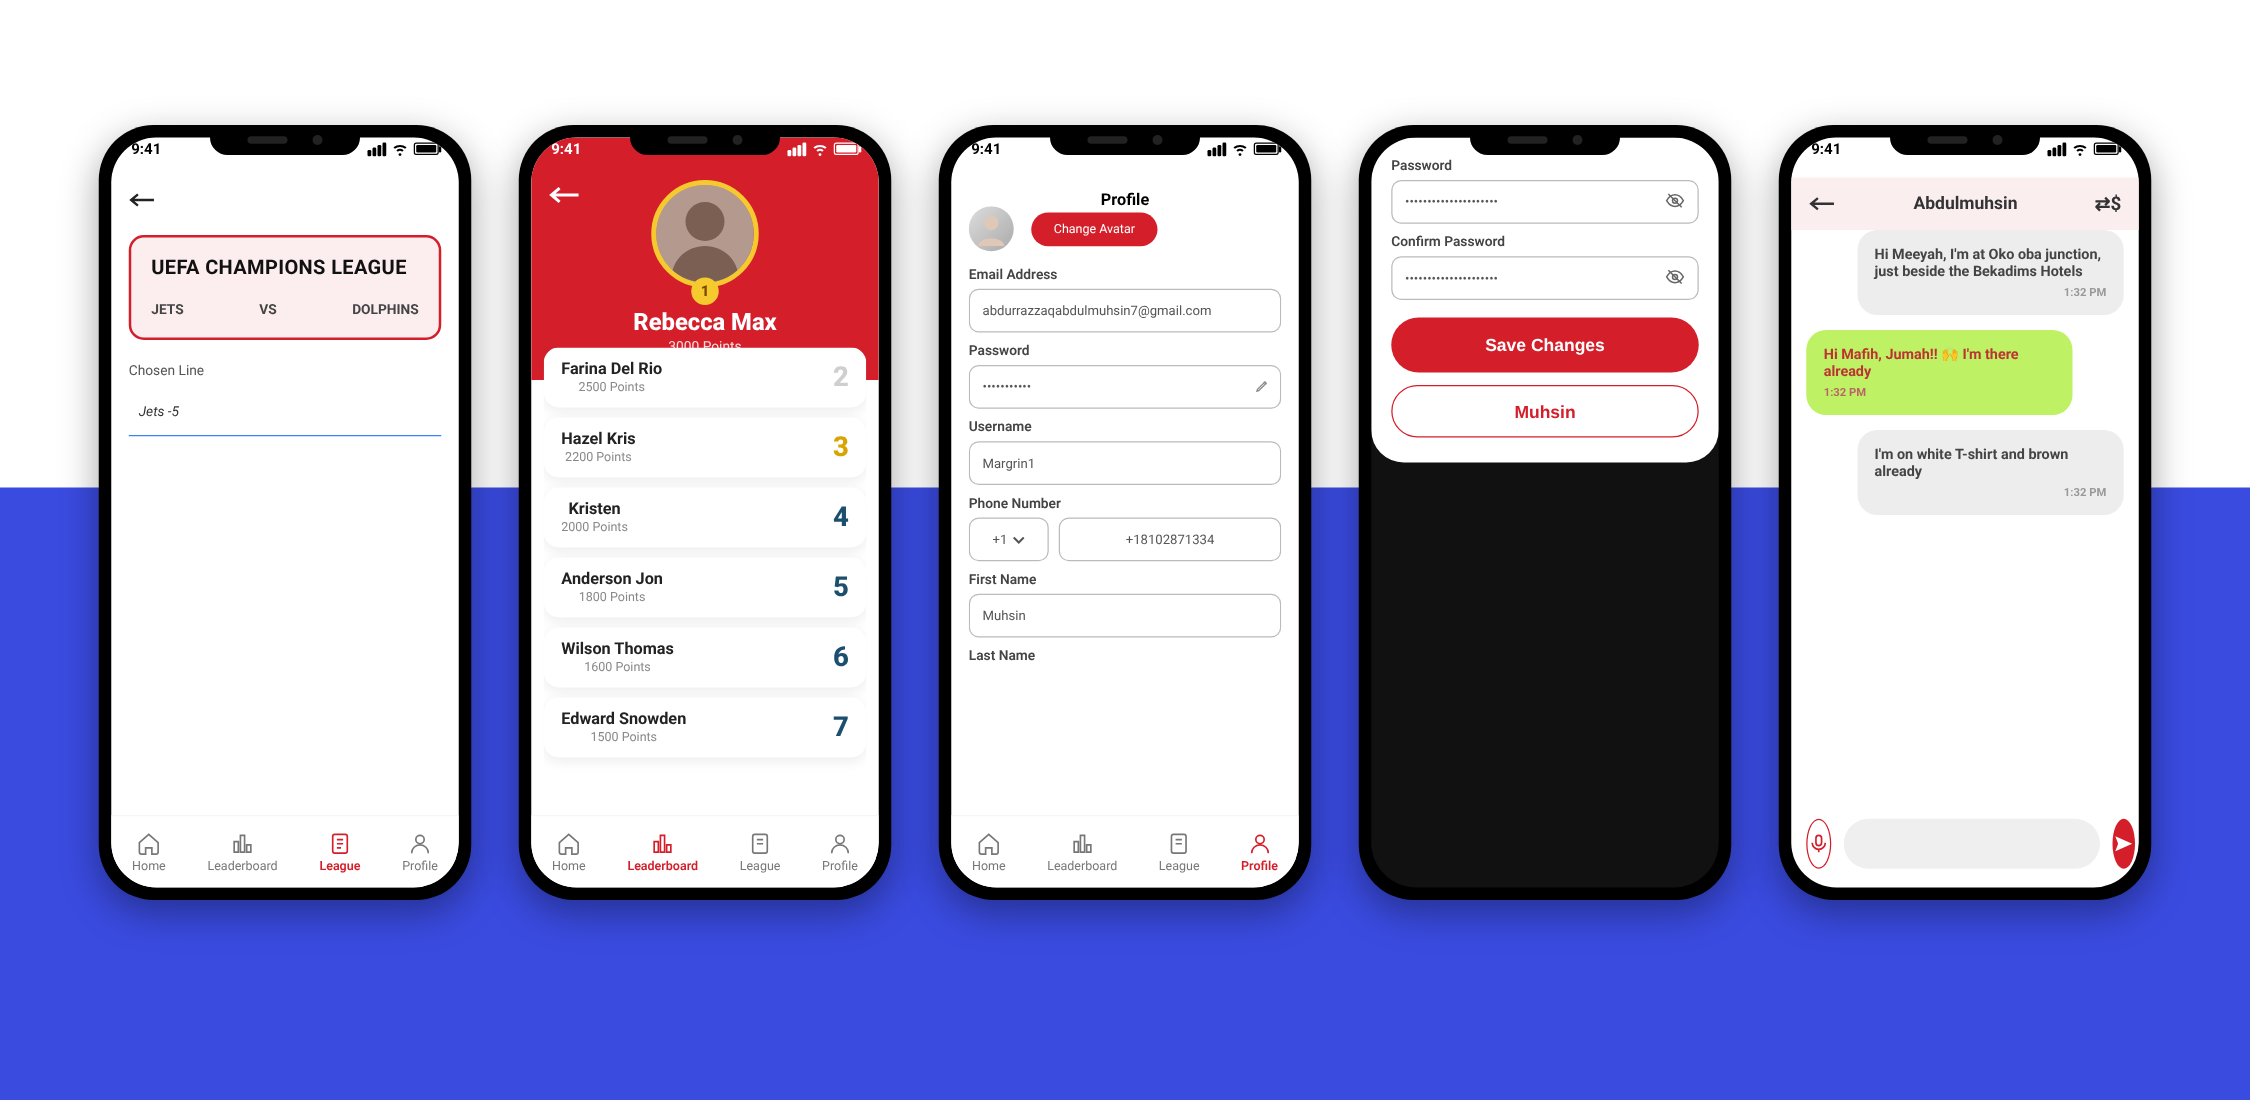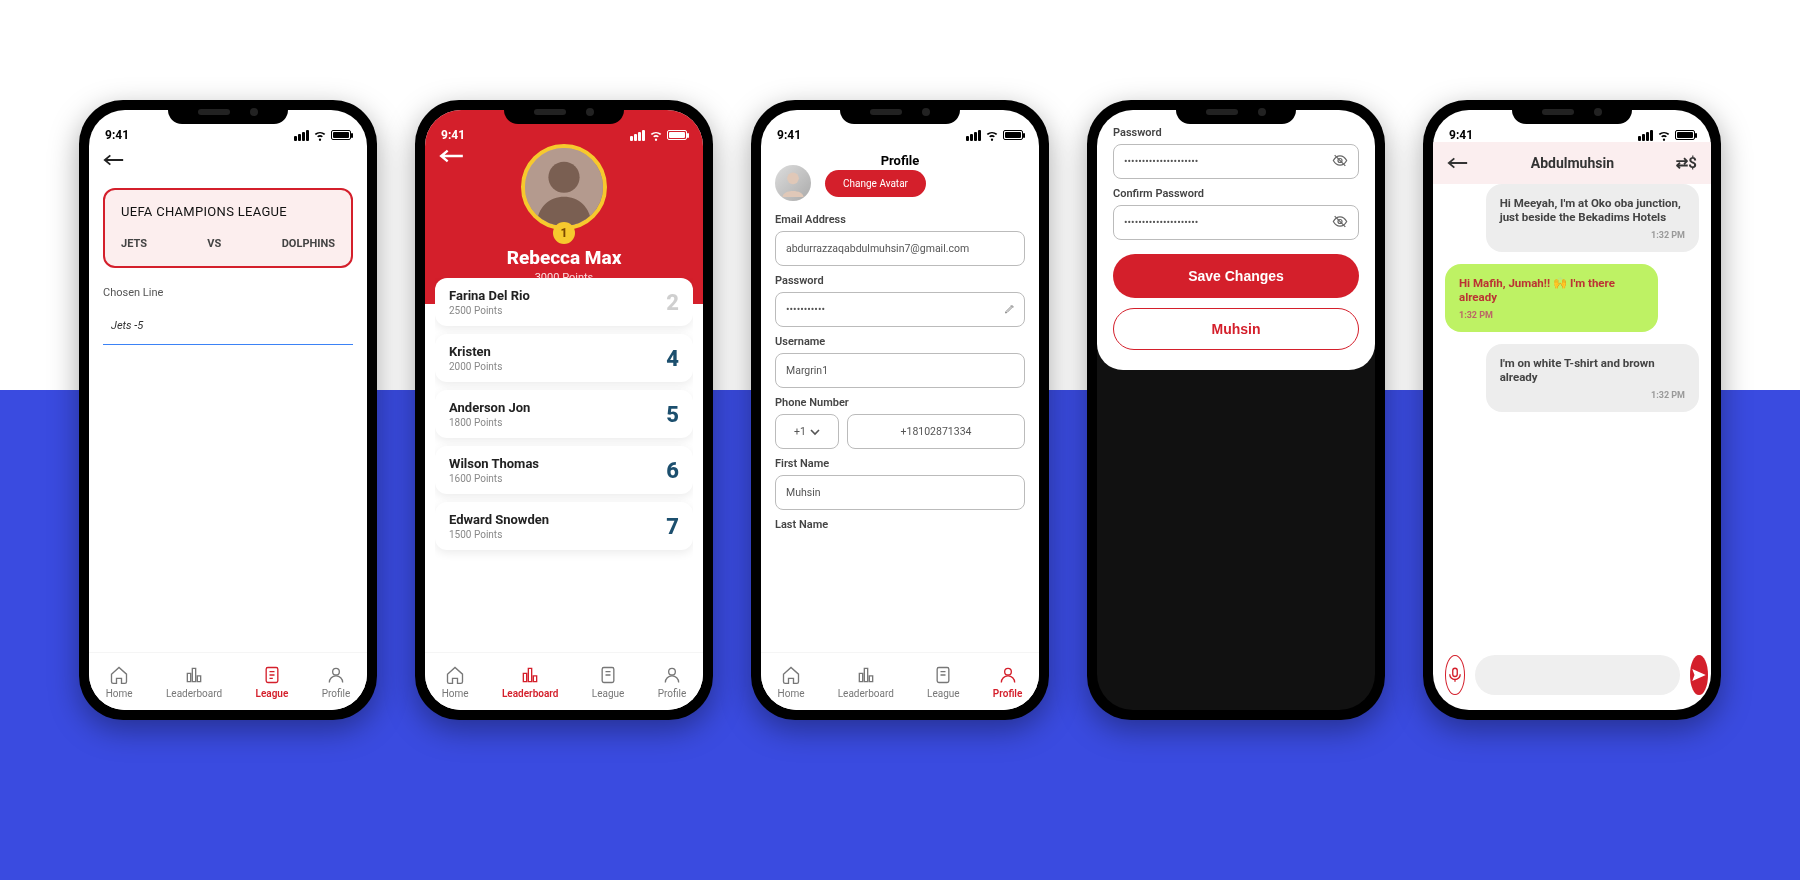--- a/index.html
+++ b/index.html
@@ -25,21 +25,21 @@
   .notch {
     position:absolute; top:0; left:50%; transform:translateX(-50%);
     width:120px; height:24px; background:#000;
     border-bottom-left-radius:14px; border-bottom-right-radius:14px;
     z-index:20;
     display:flex; align-items:center; justify-content:center; gap:20px;
   }
   .notch::before { content:""; width:32px; height:6px; background:#222; border-radius:3px;}
   .notch::after  { content:""; width:8px; height:8px; background:#222; border-radius:50%;}
   .status {
-    height:32px; display:flex; align-items:flex-end; justify-content:space-between;
+    height:32px; display:flex; align-items:flex-start; justify-content:space-between;
     padding:2px 16px 0 16px; font-size:12px; font-weight:700;
   }
   .status .right { display:flex; gap:4px; align-items:center;}
   .bars { display:flex; gap:1px; align-items:flex-end;}
   .bars span{ width:3px; background:currentColor; border-radius:1px;}
   .bars span:nth-child(1){height:5px}
   .bars span:nth-child(2){height:7px}
   .bars span:nth-child(3){height:9px}
   .bars span:nth-child(4){height:11px}
   .wifi,.batt { font-size:12px;}
@@ -58,21 +58,21 @@
   .tab.active{color:#d41f2b;font-weight:600;}
   .tab svg{width:20px;height:20px;}
 
   
   .s1 .hdr{height:36px;display:flex;align-items:center;padding:0 14px;}
   .back-arrow{width:22px;height:14px;}
   .card-match{
     margin:10px 14px; border:2px solid #d41f2b; border-radius:12px;
     background:#fceeee; padding:14px 16px 16px;
   }
-  .card-match .title{font-size:13px;font-weight:400;letter-spacing:.3px;color:#111;margin-bottom:18px;}
+  .card-match .title{font-size:16px;font-weight:700;letter-spacing:.3px;color:#111;margin-bottom:18px;}
   .match-row{display:flex;justify-content:space-between;font-size:11px;font-weight:700;color:#444;}
   .s1 .label{margin:18px 14px 8px;font-size:11px;color:#555;}
   .s1 .row-line{margin:0 14px;padding:12px 8px;border-bottom:1px solid #3b82f6;font-size:11px;color:#333;font-style:italic;}
 
   
   .s2 .hero{background:#d41f2b;color:#fff;position:relative;padding-bottom:20px;}
   .s2 .hero-back{position:absolute;left:14px;top:38px;}
   .avatar-ring{
     width:86px;height:86px;border-radius:50%;border:4px solid #f6c92e;overflow:hidden;
     margin:2px auto 0; background:linear-gradient(135deg,#caa,#866);position:relative;
@@ -83,20 +83,21 @@
     width:22px;height:22px;border-radius:50%;background:#f6c92e;color:#7b4a00;
     display:flex;align-items:center;justify-content:center;font-size:12px;font-weight:800;
     z-index:5;
   }
   .s2 .name{font-size:19px;font-weight:800;text-align:center;margin-top:16px;}
   .s2 .pts{font-size:11px;text-align:center;opacity:.85;margin-top:2px;}
   .board{position:absolute;top:168px;left:10px;right:10px;bottom:58px;overflow:hidden;display:flex;flex-direction:column;gap:8px;}
   .entry{
     background:#fff;border-radius:12px;padding:10px 14px;display:flex;justify-content:space-between;align-items:center;
     box-shadow:0 3px 10px rgba(0,0,0,.08);
+    text-align:center;
   }
   .entry .l .nm{font-size:13px;font-weight:700;color:#222;}
   .entry .l .pt{font-size:10px;color:#888;margin-top:2px;}
   .entry .num{font-size:22px;font-weight:800;}
 
   
   .s3 .hdr{height:36px;display:flex;align-items:center;justify-content:center;font-weight:700;font-size:13px;}
   .s3 .form{position:absolute;top:55px;left:14px;right:14px;bottom:58px;overflow:hidden;}
   .av-row{display:flex;align-items:center;gap:14px;margin-bottom:12px;}
   .av-sm{width:36px;height:36px;border-radius:50%;background:linear-gradient(135deg,#ddd,#aaa);display:flex;align-items:center;justify-content:center;}
@@ -246,20 +247,27 @@
       <div class="pts">3000 Points</div>
     </div>
 
     <div class="board" id="board">
           <div class="entry">
             <div class="l">
               <div class="nm">Farina Del Rio</div>
               <div class="pt">2500 Points</div>
             </div>
             <div class="num" style="color:#cfcfcf">2</div>
+          </div>
+          <div class="entry">
+            <div class="l">
+              <div class="nm">Hazel Kris</div>
+              <div class="pt">2200 Points</div>
+            </div>
+            <div class="num" style="color:#d9a300">3</div>
           </div>
           <div class="entry">
             <div class="l">
               <div class="nm">Kristen</div>
               <div class="pt">2000 Points</div>
             </div>
             <div class="num" style="color:#1c4f6e">4</div>
           </div>
           <div class="entry">
             <div class="l">

